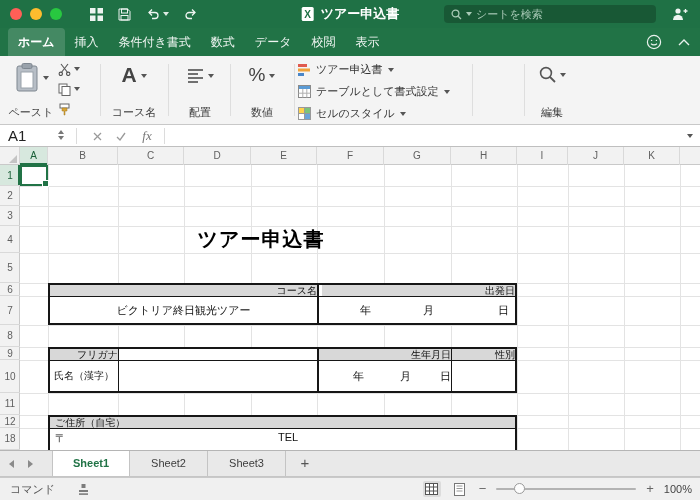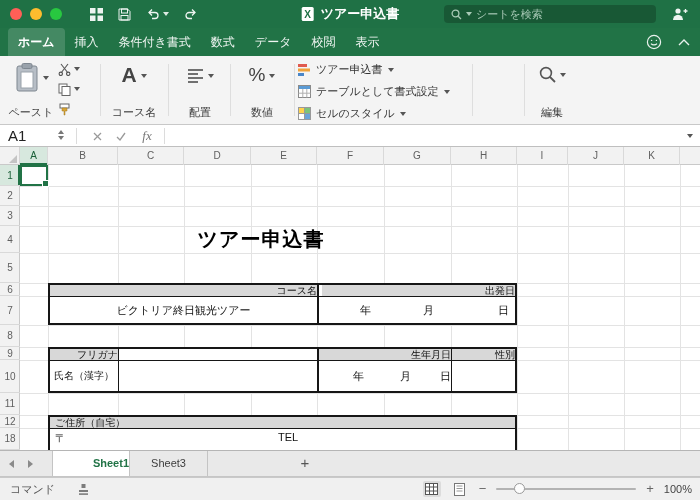--- a/index.html
+++ b/index.html
@@ -78,21 +78,21 @@
   .tvline { position:absolute; top:0; bottom:0; background:#161616; }
   .thline { position:absolute; left:0; right:0; height:1px; background:#161616; }
   .tval { position:absolute; font-size:11px; color:#111; }
   .dspan { position:absolute; font-size:11px; color:#111; }
 
   
   .sheettabs { position:absolute; left:0; top:450px; width:700px; height:27px; background:#e9e9e9; border-top:1px solid #b5b5b5; border-bottom:1px solid #c6c6c6; }
   .navarrows { position:absolute; left:8px; top:0; height:25px; display:flex; align-items:center; gap:12px; }
   .stabs { position:absolute; left:52px; top:0; height:25px; display:flex; }
   .stab { width:78px; text-align:center; line-height:25px; font-size:11px; color:#3d3d3d; border-right:1px solid #c4c4c4; }
-  .stab.active { background:#fff; color:var(--brand-green,#217346); font-weight:bold; border-left:1px solid #c4c4c4;text-align:right; }
+  .stab.active { background:#fff; color:var(--brand-green,#217346); font-weight:bold; border-left:1px solid #c4c4c4; }
   .addsheet { position:absolute; left:292px; top:0; width:26px; text-align:center; line-height:24px; font-size:15px; color:#555; }
 
   
   .statusbar { position:absolute; left:0; top:477px; width:700px; height:23px; background:#f0f0f0; border-top:1px solid #c9c9c9; }
   .sb-left { position:absolute; left:10px; top:0; height:22px; display:flex; align-items:center; gap:22px; font-size:11px; color:#555; }
   .sb-right { position:absolute; right:8px; top:0; height:22px; display:flex; align-items:center; gap:10px; font-size:11px; color:#444; }
   .viewbtn { display:flex; align-items:center; justify-content:center; width:18px; height:16px; }
   .viewbtn.activeview { background:#dcdcdc; border-radius:2px; }
   .zoomtrack { position:relative; width:140px; height:2px; background:#b3b3b3; border-radius:1px; }
   .zoomknob { position:absolute; left:18px; top:-5px; width:11px; height:11px; border-radius:50%; background:#fdfdfd; border:1px solid #9a9a9a; }
@@ -419,20 +419,21 @@
     <div class="navarrows">
       <svg width="7" height="10" viewBox="0 0 7 10">
           <path d="M6 1 L1 5 L6 9 z" fill="#8a8a8a"></path>
         </svg>
       <svg width="7" height="10" viewBox="0 0 7 10">
           <path d="M1 1 L6 5 L1 9 z" fill="#8a8a8a"></path>
         </svg>
     </div>
     <div class="stabs">
         <div class="stab active">Sheet1</div>
+        <div class="stab">Sheet2</div>
         <div class="stab">Sheet3</div>
       </div>
     <div class="addsheet">+</div>
   </div>
 
   <div class="statusbar">
     <div class="sb-left">
       <span>コマンド</span>
       <svg width="13" height="13" viewBox="0 0 13 13" fill="#7c7c7c">
           <path d="M4.5 1 h4 v4 h-4 z"></path>

